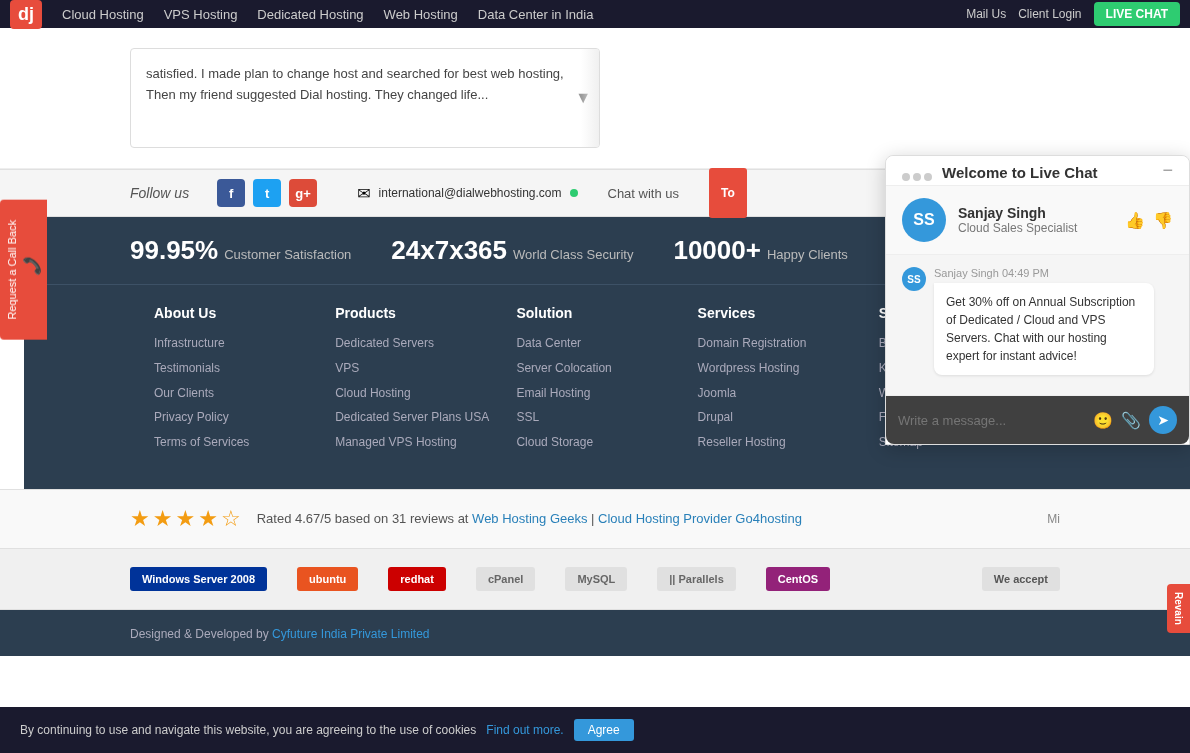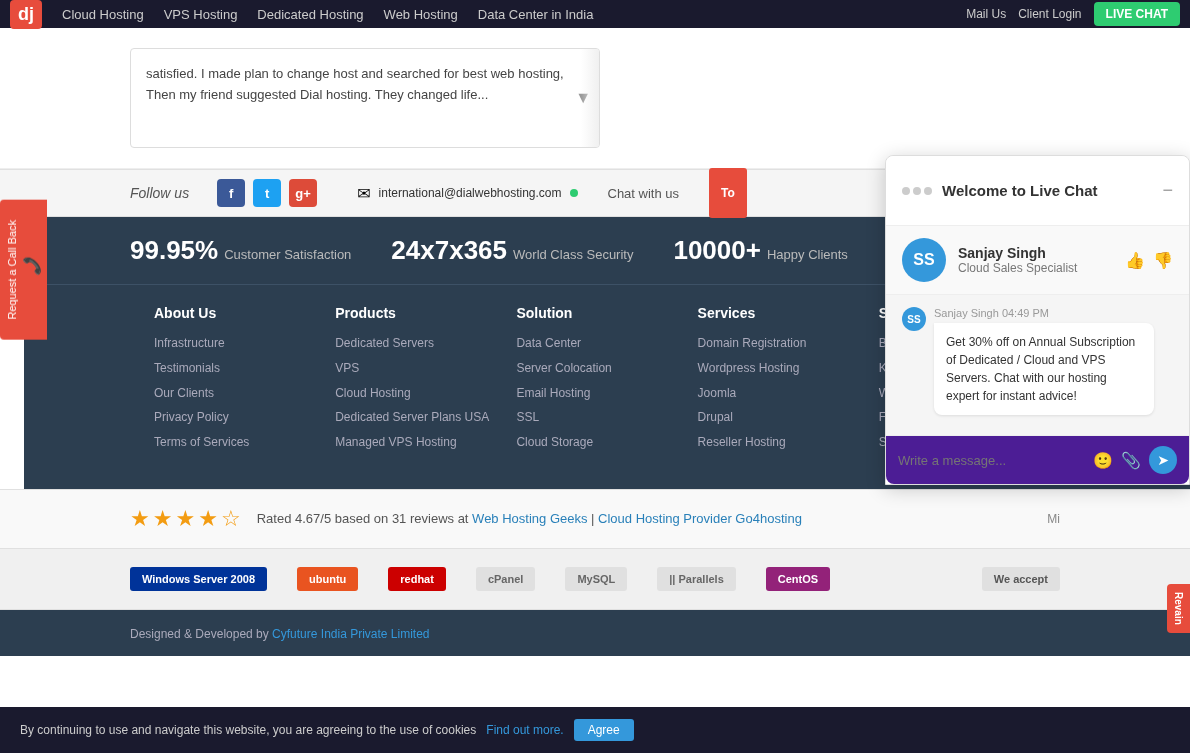--- a/index.html
+++ b/index.html
@@ -75,38 +75,38 @@
     .cookie-text { color: #ccc; font-size: 12px; }
     .cookie-link { color: #3498db; text-decoration: none; font-size: 12px; }
     .cookie-agree { background: #3498db; color: #fff; font-size: 12px; padding: 4px 14px; border: none; border-radius: 3px; cursor: pointer; }
 
     
     .side-callback { position: fixed; left: 0; top: 200px; background: #e74c3c; color: #fff; writing-mode: vertical-rl; transform: rotate(180deg); font-size: 11px; padding: 20px 6px; cursor: pointer; z-index: 200; border-radius: 0 4px 4px 0; display: flex; flex-direction: column; align-items: center; gap: 4px; }
     .side-callback-phone { font-size: 16px; margin-top: 6px; }
 
     
     .live-chat-panel { position: fixed; right: 0; top: 155px; width: 305px; background: #fff; border: 1px solid #ddd; border-radius: 8px 8px 0 0; box-shadow: 0 4px 20px rgba(0,0,0,0.2); z-index: 300; }
-    .chat-header { background: #fff; border-bottom: 1px solid #eee; padding: 24px 16px; display: flex; align-items: center; border-radius: 8px 8px 0 0; }
+    .chat-header { background: #fff; border-bottom: 1px solid #eee; padding: 4px 16px; display: flex; align-items: flex-end; border-radius: 8px 8px 0 0; }
     .chat-header-dots { display: flex; gap: 3px; margin-right: 10px; }
     .chat-dot { width: 8px; height: 8px; border-radius: 50%; background: #ccc; }
     .chat-title { font-size: 15px; font-weight: bold; color: #333; flex: 1; }
     .chat-minimize { cursor: pointer; color: #999; font-size: 18px; }
     .chat-agent { display: flex; align-items: center; gap: 12px; padding: 12px 16px; background: #f9f9f9; border-bottom: 1px solid #eee; }
     .agent-avatar { width: 44px; height: 44px; border-radius: 50%; background: #3498db; display: flex; align-items: center; justify-content: center; color: #fff; font-size: 16px; font-weight: bold; overflow: hidden; }
     .agent-info { flex: 1; }
     .agent-name { font-size: 14px; font-weight: bold; color: #333; }
     .agent-title { font-size: 12px; color: #777; }
     .agent-thumbs { display: flex; gap: 8px; }
     .thumb { cursor: pointer; color: #aaa; font-size: 16px; }
     .chat-messages { padding: 12px 16px; min-height: 120px; background: #f5f5f5; }
     .chat-msg-agent { display: flex; align-items: flex-start; gap: 8px; margin-bottom: 8px; }
     .chat-msg-mini-avatar { width: 24px; height: 24px; border-radius: 50%; background: #3498db; display: flex; align-items: center; justify-content: center; color: #fff; font-size: 10px; font-weight: bold; }
     .chat-msg-meta { font-size: 11px; color: #999; margin-bottom: 4px; }
     .chat-msg-bubble { background: #fff; border-radius: 0 8px 8px 8px; padding: 10px 12px; font-size: 12px; color: #333; line-height: 1.5; box-shadow: 0 1px 3px rgba(0,0,0,0.1); max-width: 220px; }
-    .chat-input-area { display: flex; align-items: center; padding: 10px 12px; border-top: 1px solid #eee; background: #4c1d95; gap: 8px; border-radius: 0 0 8px 8px; }
+    .chat-input-area { display: flex; align-items: center; padding: 10px 12px; border-top: 1px solid #eee; background: #404040; gap: 8px; border-radius: 0 0 8px 8px; }
     .chat-input { flex: 1; border: none; outline: none; font-size: 13px; color: #aaa; background: transparent; }
     .chat-input-icons { display: flex; gap: 8px; align-items: center; }
     .chat-icon { color: #aaa; font-size: 16px; cursor: pointer; }
     .chat-send { background: #3498db; color: #fff; border: none; border-radius: 50%; width: 28px; height: 28px; cursor: pointer; display: flex; align-items: center; justify-content: center; font-size: 14px; }
     .chat-powered { background: #1a1a2e; color: #aaa; font-size: 10px; text-align: right; padding: 4px 10px; border-radius: 0 0 8px 8px; display: flex; align-items: center; justify-content: flex-end; gap: 4px; }
     .powered-logo { color: #3498db; font-weight: bold; }
 
     
     .revain-badge { position: fixed; right: 0; bottom: 120px; background: #e74c3c; color: #fff; padding: 8px 6px; font-size: 10px; font-weight: bold; writing-mode: vertical-rl; cursor: pointer; z-index: 200; border-radius: 4px 0 0 4px; }
   </style>

